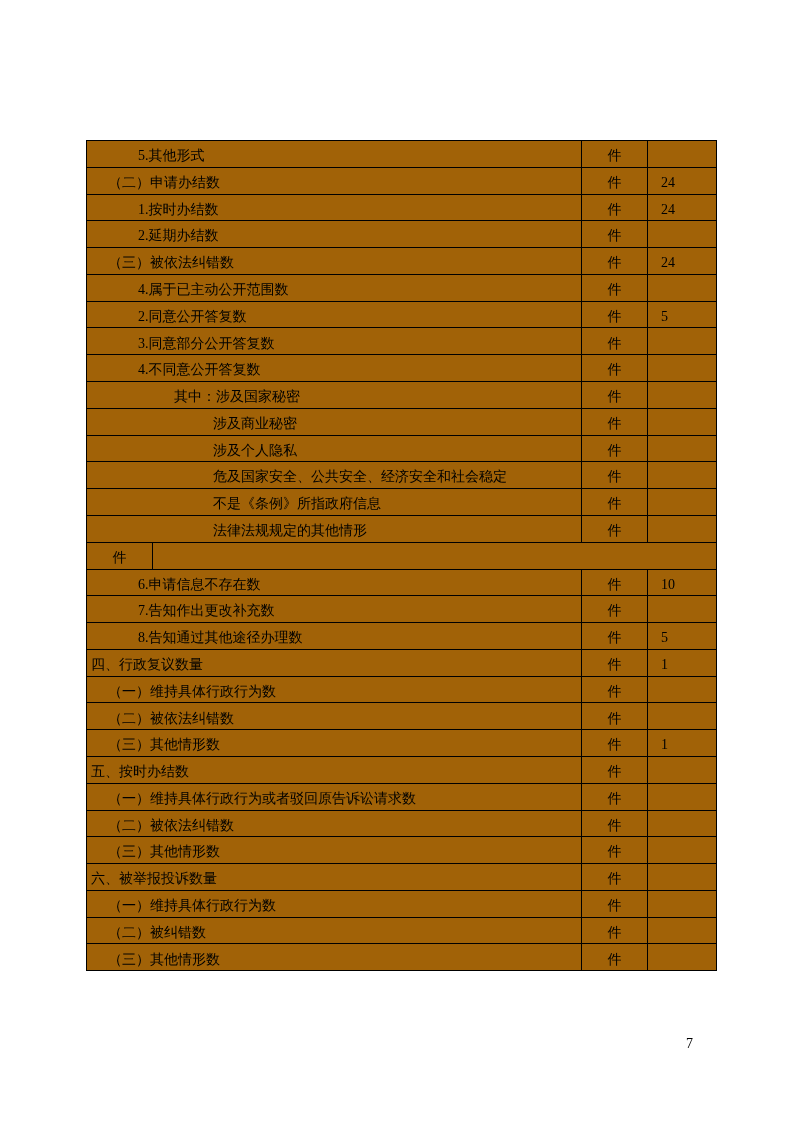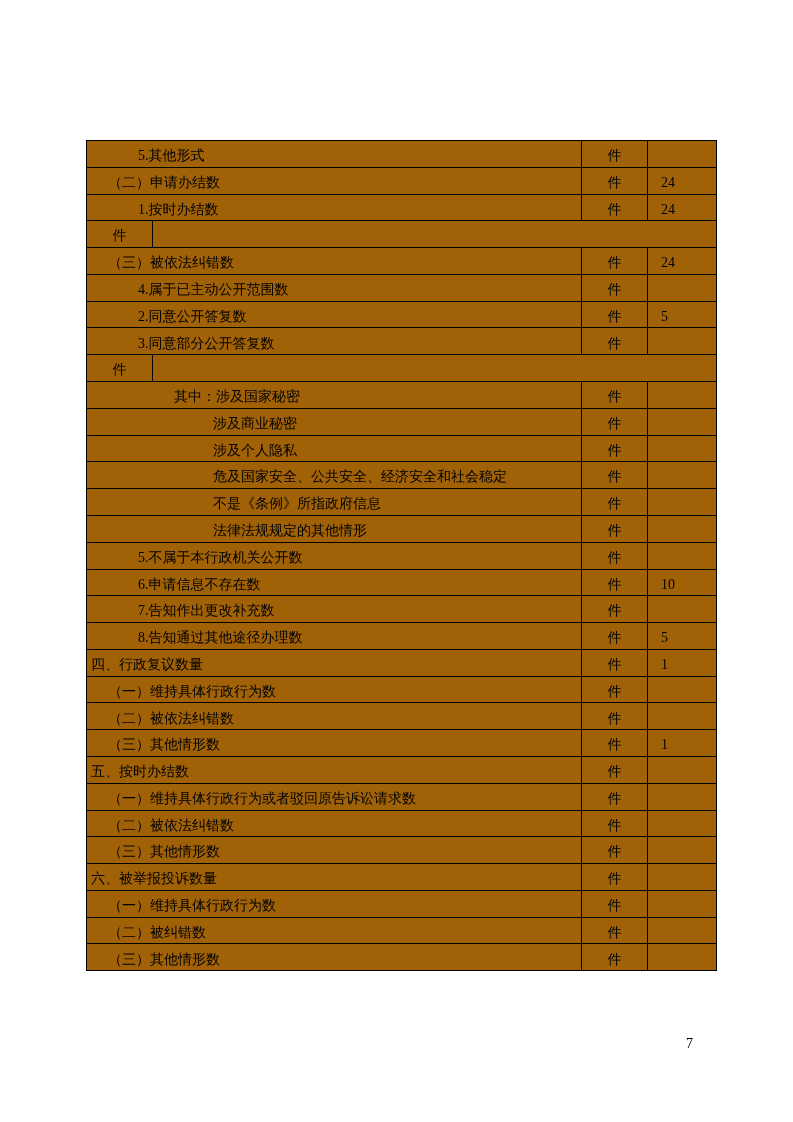--- a/index.html
+++ b/index.html
@@ -93,20 +93,21 @@
         <div class="cell c-label ind-1">（二）申请办结数</div>
         <div class="cell c-unit">件</div>
         <div class="cell c-value">24</div>
       </div>
       <div class="t-row">
         <div class="cell c-label ind-2">1.按时办结数</div>
         <div class="cell c-unit">件</div>
         <div class="cell c-value">24</div>
       </div>
       <div class="t-row">
+        <div class="cell c-label ind-2">2.延期办结数</div>
         <div class="cell c-unit">件</div>
         <div class="cell c-value"></div>
       </div>
       <div class="t-row">
         <div class="cell c-label ind-1">（三）被依法纠错数</div>
         <div class="cell c-unit">件</div>
         <div class="cell c-value">24</div>
       </div>
       <div class="t-row">
         <div class="cell c-label ind-2">4.属于已主动公开范围数</div>
@@ -117,20 +118,21 @@
         <div class="cell c-label ind-2">2.同意公开答复数</div>
         <div class="cell c-unit">件</div>
         <div class="cell c-value">5</div>
       </div>
       <div class="t-row">
         <div class="cell c-label ind-2">3.同意部分公开答复数</div>
         <div class="cell c-unit">件</div>
         <div class="cell c-value"></div>
       </div>
       <div class="t-row">
+        <div class="cell c-label ind-2">4.不同意公开答复数</div>
         <div class="cell c-unit">件</div>
         <div class="cell c-value"></div>
       </div>
       <div class="t-row">
         <div class="cell c-label ind-3">其中：涉及国家秘密</div>
         <div class="cell c-unit">件</div>
         <div class="cell c-value"></div>
       </div>
       <div class="t-row">
         <div class="cell c-label ind-4">涉及商业秘密</div>
@@ -151,21 +153,20 @@
         <div class="cell c-label ind-4">不是《条例》所指政府信息</div>
         <div class="cell c-unit">件</div>
         <div class="cell c-value"></div>
       </div>
       <div class="t-row">
         <div class="cell c-label ind-4">法律法规规定的其他情形</div>
         <div class="cell c-unit">件</div>
         <div class="cell c-value"></div>
       </div>
       <div class="t-row">
-        <div class="cell c-label ind-2">5.不属于本行政机关公开数</div>
         <div class="cell c-unit">件</div>
         <div class="cell c-value"></div>
       </div>
       <div class="t-row">
         <div class="cell c-label ind-2">6.申请信息不存在数</div>
         <div class="cell c-unit">件</div>
         <div class="cell c-value">10</div>
       </div>
       <div class="t-row">
         <div class="cell c-label ind-2">7.告知作出更改补充数</div>

